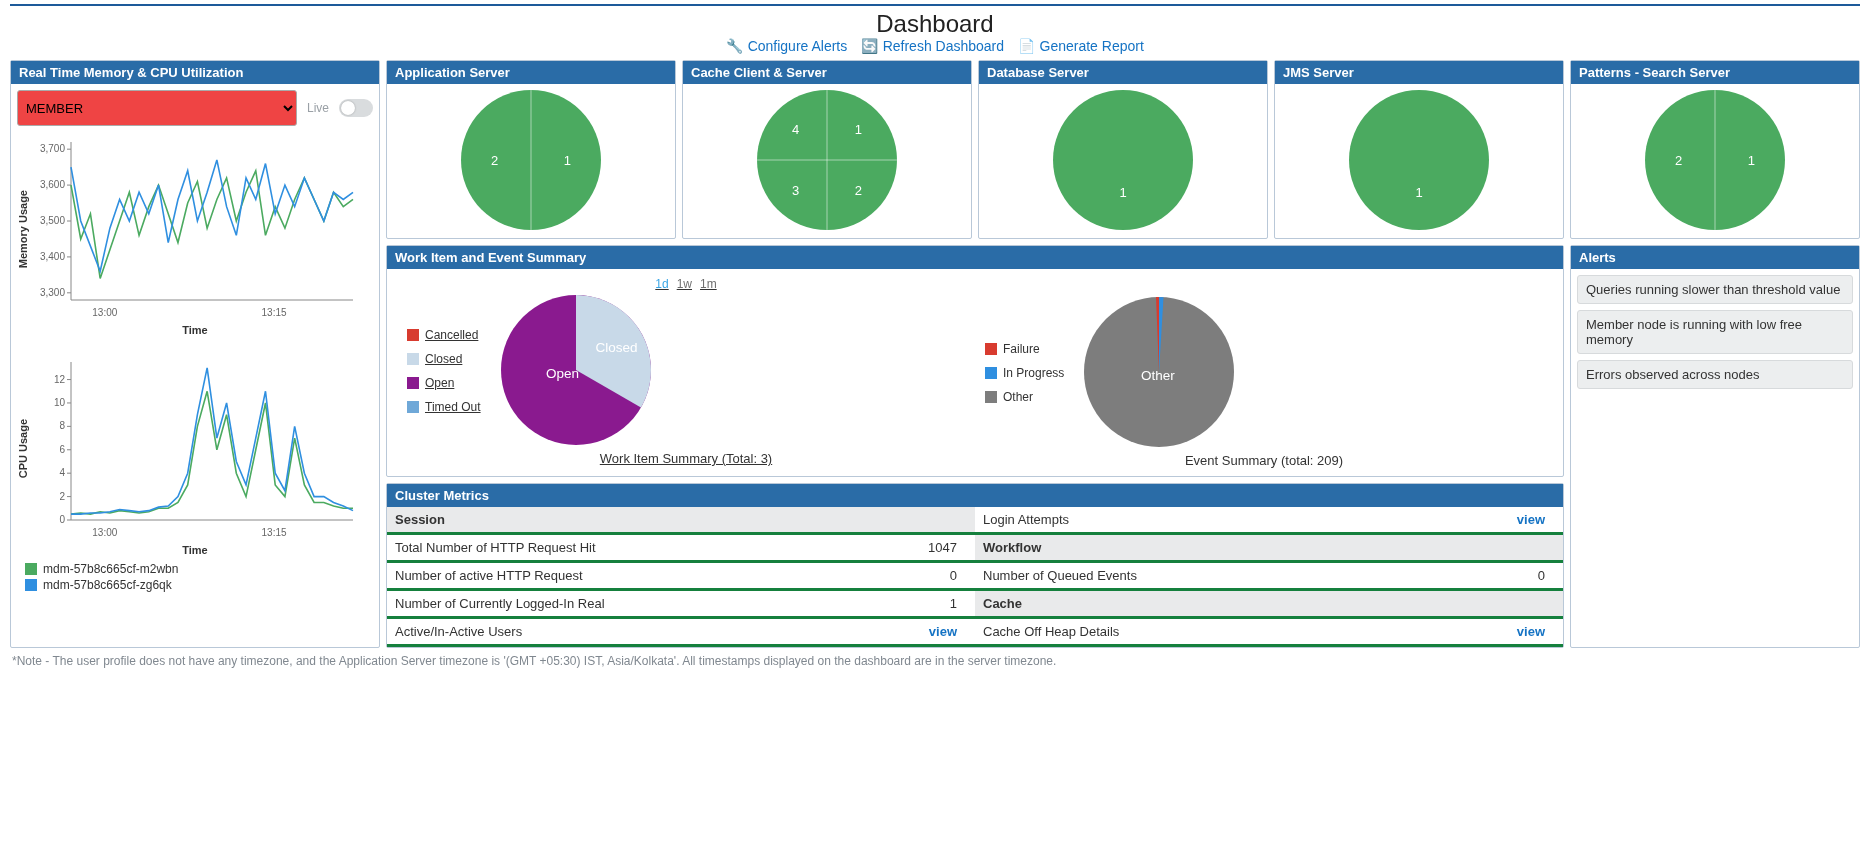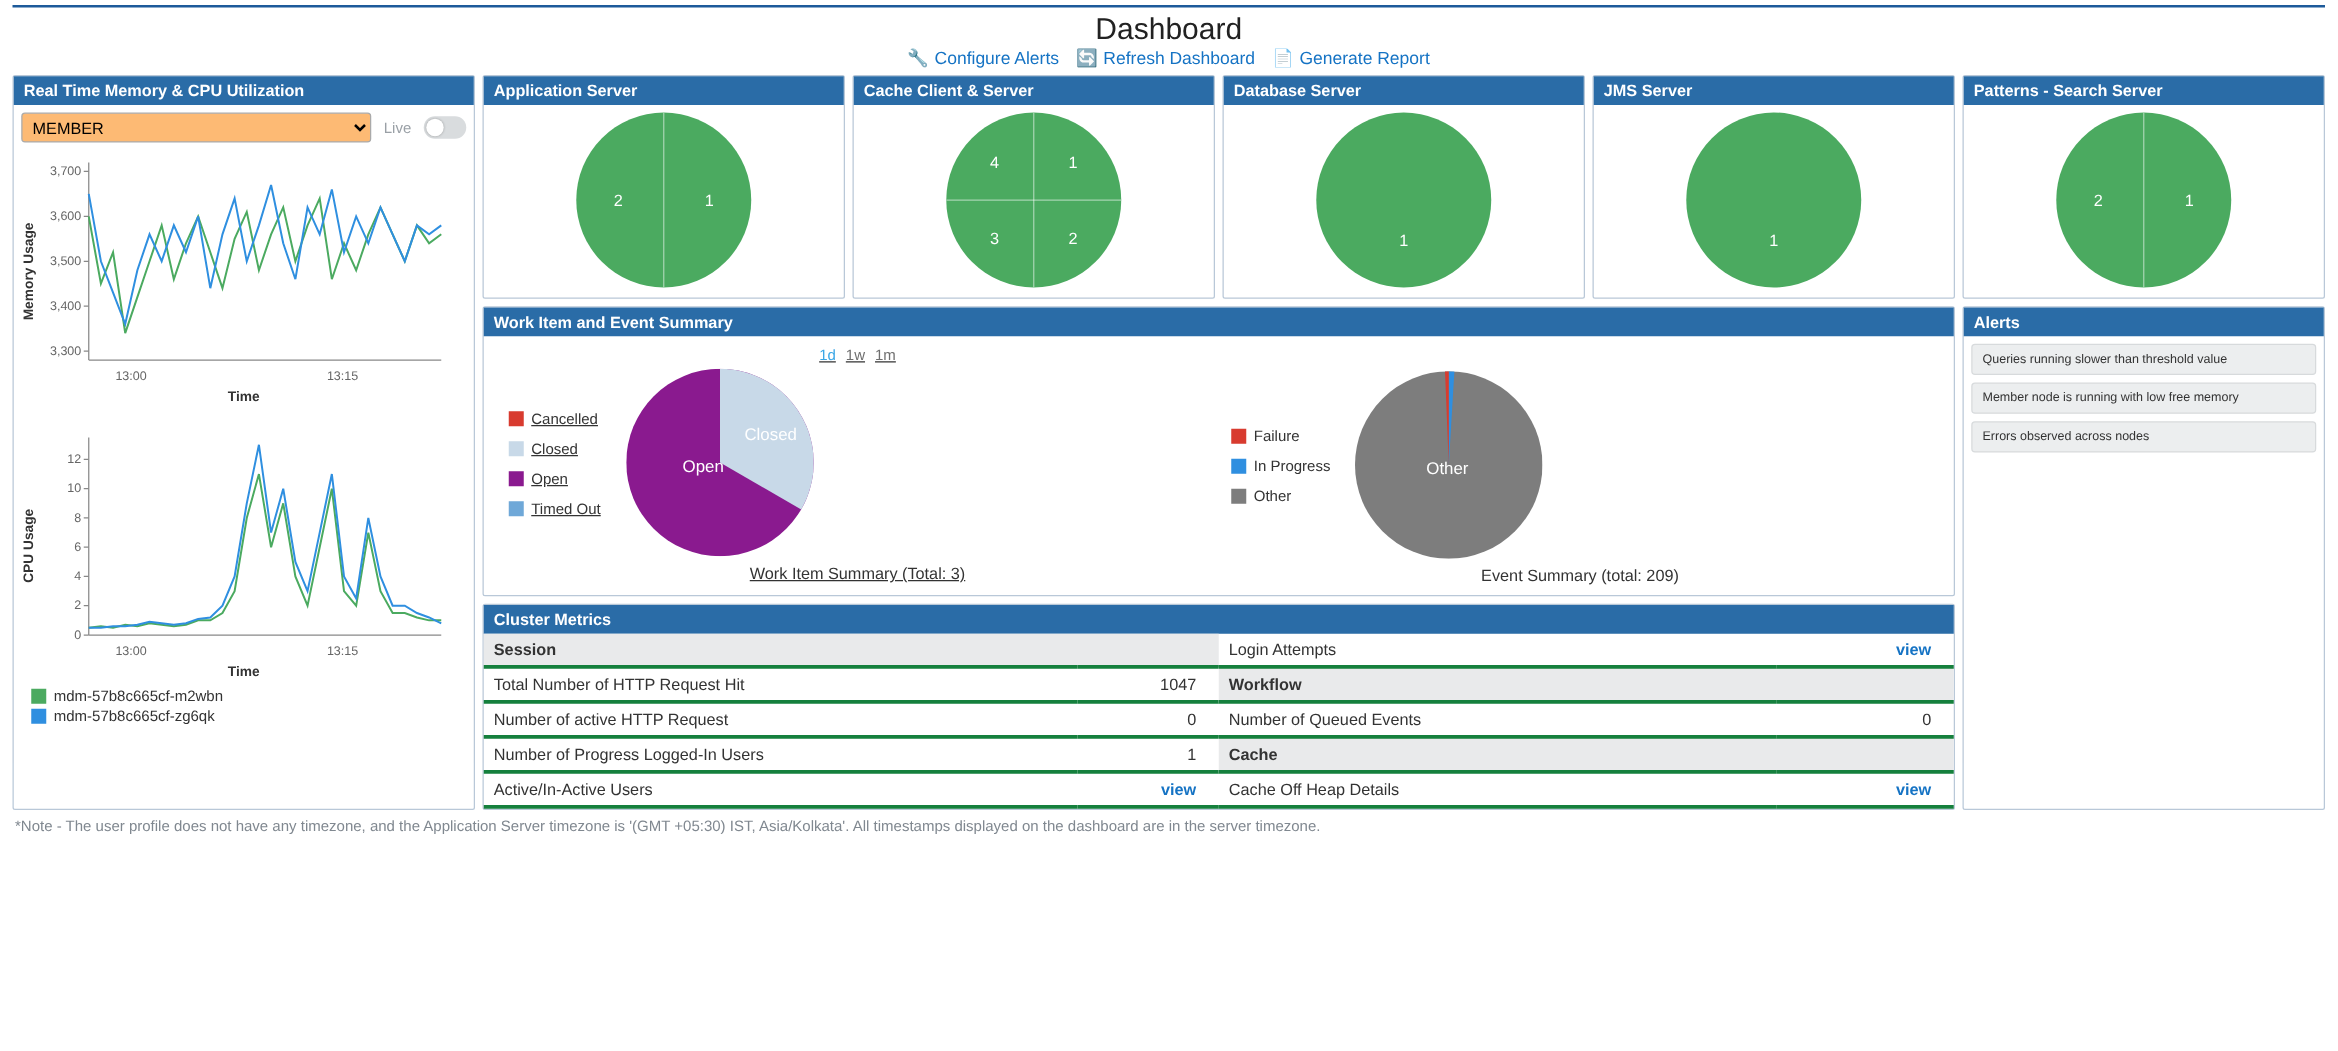--- a/index.html
+++ b/index.html
@@ -11,36 +11,36 @@
 .grid { display: grid; grid-template-columns: 370px 1fr 1fr 1fr 1fr 1fr; gap: 6px; }
 .panel { border: 1px solid #b9c8d8; border-radius: 2px; background: #fff; }
 .panel-header { background: #2a6ca7; color: #fff; font-weight: 700; font-size: 13px; padding: 4px 8px; }
 .panel-body { padding: 6px; }
 .server-col { display: flex; flex-direction: column; align-items: center; padding: 6px 4px 8px; }
 .circle { width: 140px; height: 140px; border-radius: 50%; background: #4baa60; position: relative; display: flex; align-items: center; justify-content: center; color: #fff; font-size: 14px; } 
 .circle .label { position: absolute; color:#fff; font-size:13px; }
 .legend-box { padding: 4px 8px 8px; font-size:12px; }
 .legend-item { display:flex; align-items:center; gap:6px; margin-top:2px;}
 .swatch { width:12px; height:12px; display:inline-block; }
-.alert-item { background:#eceeef; border:1px solid #d7dadc; border-radius:3px; padding:6px 8px; margin-bottom:6px; font-size:10px; cursor:pointer; }
+.alert-item { background:#eceeef; border:1px solid #d7dadc; border-radius:3px; padding:6px 8px; margin-bottom:6px; font-size:13px; cursor:pointer; }
 .metrics-table { width:100%; border-collapse:collapse; font-size:13px; }
 .metrics-table td { padding:5px 8px; border-bottom:3px solid #15803d; }
 .metrics-table .section td { background:#e9eaeb; font-weight:700; }
 .metrics-table .val { text-align:right; padding-right:18px;}
 .view-link { color:#1573c4; font-weight:700; cursor:pointer; }
 .small-note { color:#808890; font-size:12px; padding:6px 2px; }
 .timerange { display:flex; gap:8px; justify-content:center; font-size:12px; margin-bottom:4px;}
 .timerange span { color:#6f6f6f; cursor:pointer;}
 .timerange .active { color:#3aa6e6; }
 .pie-wrap { display:flex; gap:20px;text-align:right; }
 .pie-side { display:flex; flex-direction:column; justify-content:center; gap:8px; font-size:12px;}
 .pie-side .legend-item { gap:6px;}
 .pie-caption { text-align:center; font-size:13px; margin-top:6px;}
 .member-row { display:flex; align-items:center; gap:10px; }
-select.member { flex:1; border:1px solid #aaa; border-radius:3px; padding:2px 4px; font-size:13px; background:#fdba74; height:24px;}
+select.member { flex:1; border:1px solid #aaa; border-radius:3px; padding:2px 4px; font-size:13px; background:#ef4444; height:36px;}
 .live-label { color:#9aa0a6; font-size:12px; }
 .toggle { width:34px; height:18px; background:#d9dcde; border-radius:10px; position:relative; cursor:pointer;}
 .toggle::after { content:""; position:absolute; width:14px; height:14px; background:#fff; border-radius:50%; top:2px; left:2px; box-shadow:0 0 2px rgba(0,0,0,.3);}
 .mini-axis { font-size:10px; fill:#666; }
 .flex-between { display:flex; justify-content:space-between; align-items:flex-start; gap:20px; padding:8px 20px;}
 svg text { font-family: inherit; }
 </style>
 </head>
 <body>
 
@@ -281,21 +281,21 @@
             </tr>
         <tr>
               <td>Total Number of HTTP Request Hit</td>
               <td class="val">1047</td>
             </tr>
         <tr>
               <td>Number of active HTTP Request</td>
               <td class="val">0</td>
             </tr>
         <tr>
-              <td>Number of Progress Logged-In Users</td>
+              <td>Number of Currently Logged-In Real</td>
               <td class="val">1</td>
             </tr>
         <tr>
               <td>Active/In-Active Users</td>
               <td class="val"><span class="view-link">view</span></td>
             </tr>
       </tbody>
         </table>
       <table class="metrics-table" style="flex:1;">
         <tbody>

